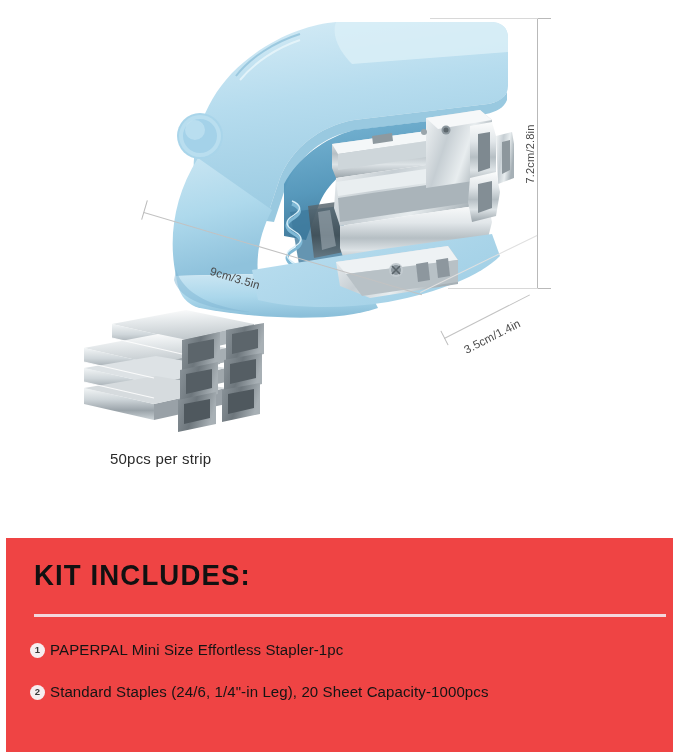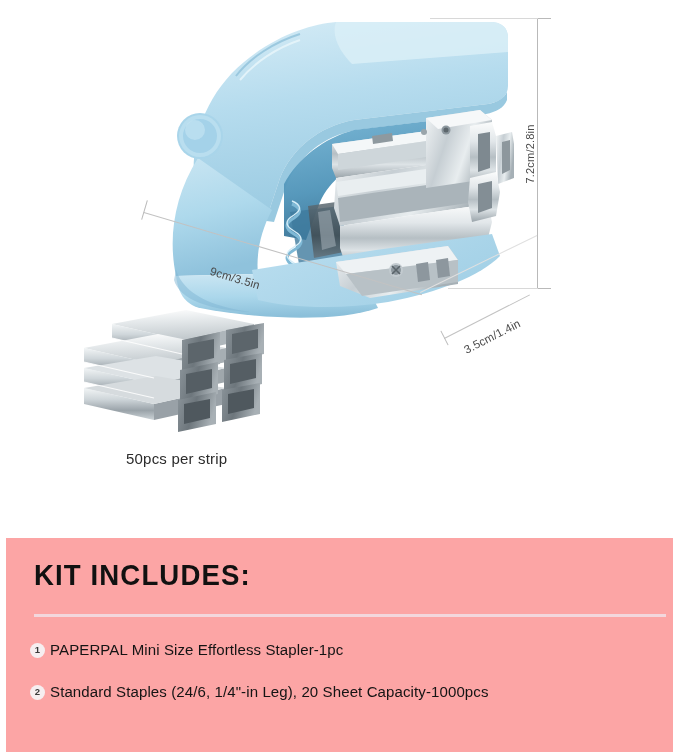--- a/index.html
+++ b/index.html
@@ -140,31 +140,30 @@
   }
   #staples svg { display: block; width: 210px; height: 135px; }
 
   #staples-caption {
     position: absolute;
     left: 110px; top: 450px;
     font-size: 15px;
     color: #2b2b2b;
     font-family: "Liberation Sans", sans-serif;
     letter-spacing: 0.2px;
-    margin-left: 16px;
   }
 
   
   #kit-banner {
     position: absolute;
     left: 6px;
     top: 538px;
     width: 667px;
     height: 214px;
-    background: #fca5a5;
+    background: #ef4444;
     box-sizing: border-box;
   }
   #kit-title {
     position: absolute;
     left: 28px;
     top: 20px;
     font-size: 30px;
     font-weight: bold;
     color: #111111;
     letter-spacing: 1.2px;

